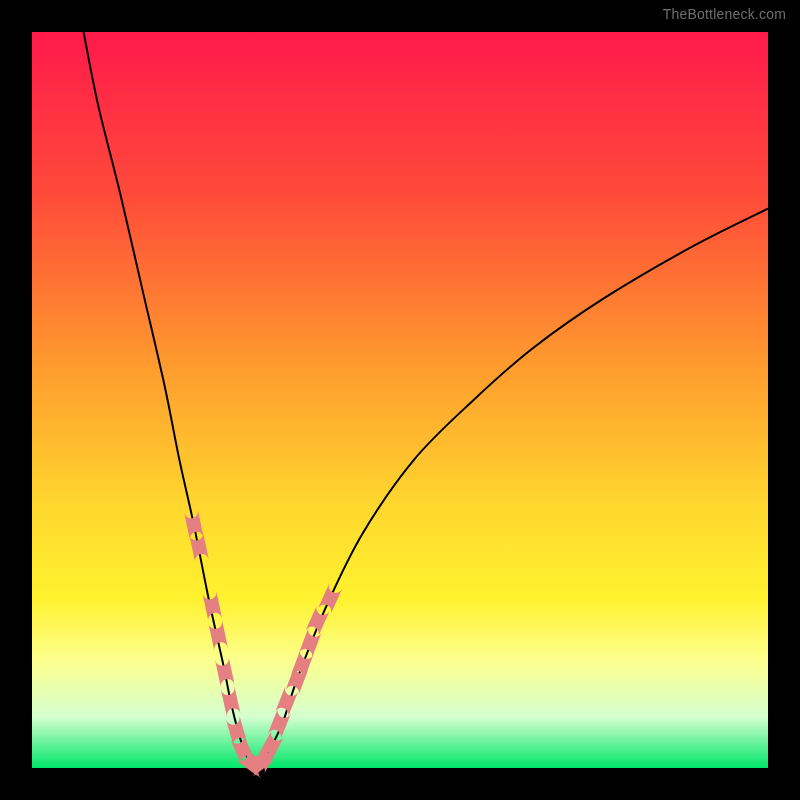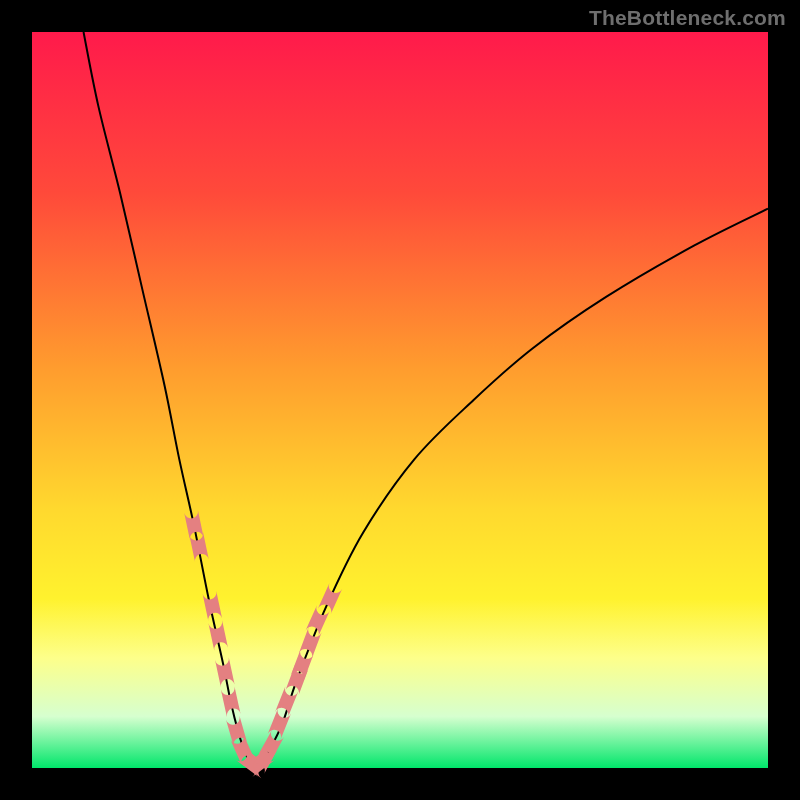--- a/index.html
+++ b/index.html
@@ -14,22 +14,22 @@
   .container {
     position: relative;
     width: 800px;
     height: 800px;
   }
   .watermark {
     position: absolute;
     top: 6px;
     right: 14px;
     color: #6e6e6e;
-    font-size: 21px;
-    font-weight: 700;
+    font-size: 14px;
+    font-weight: 400;
     letter-spacing: 0.2px;
     z-index: 30;
   }
   svg {
     display: block;
   }
 </style>
 </head>
 <body>
 

